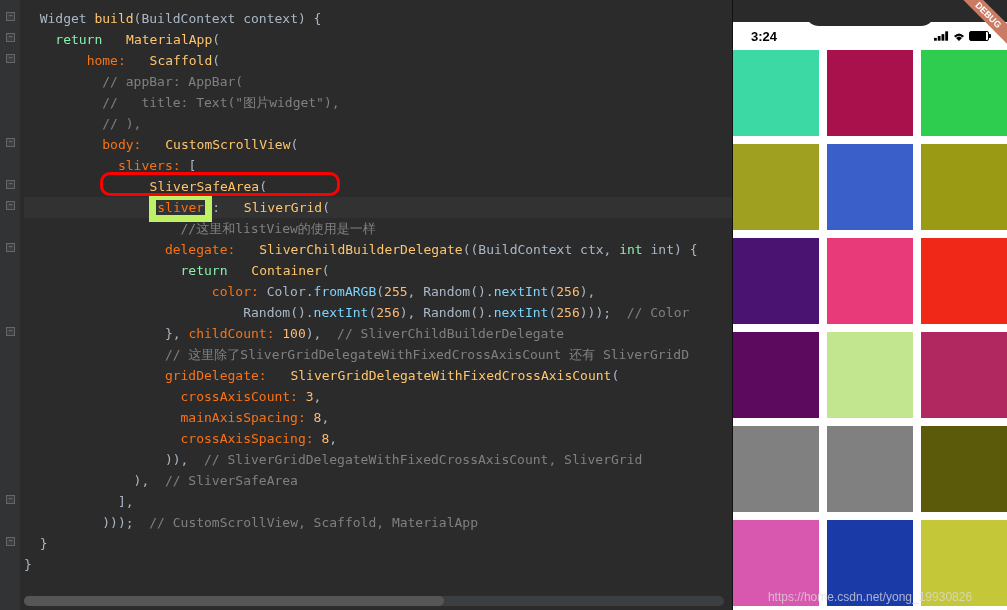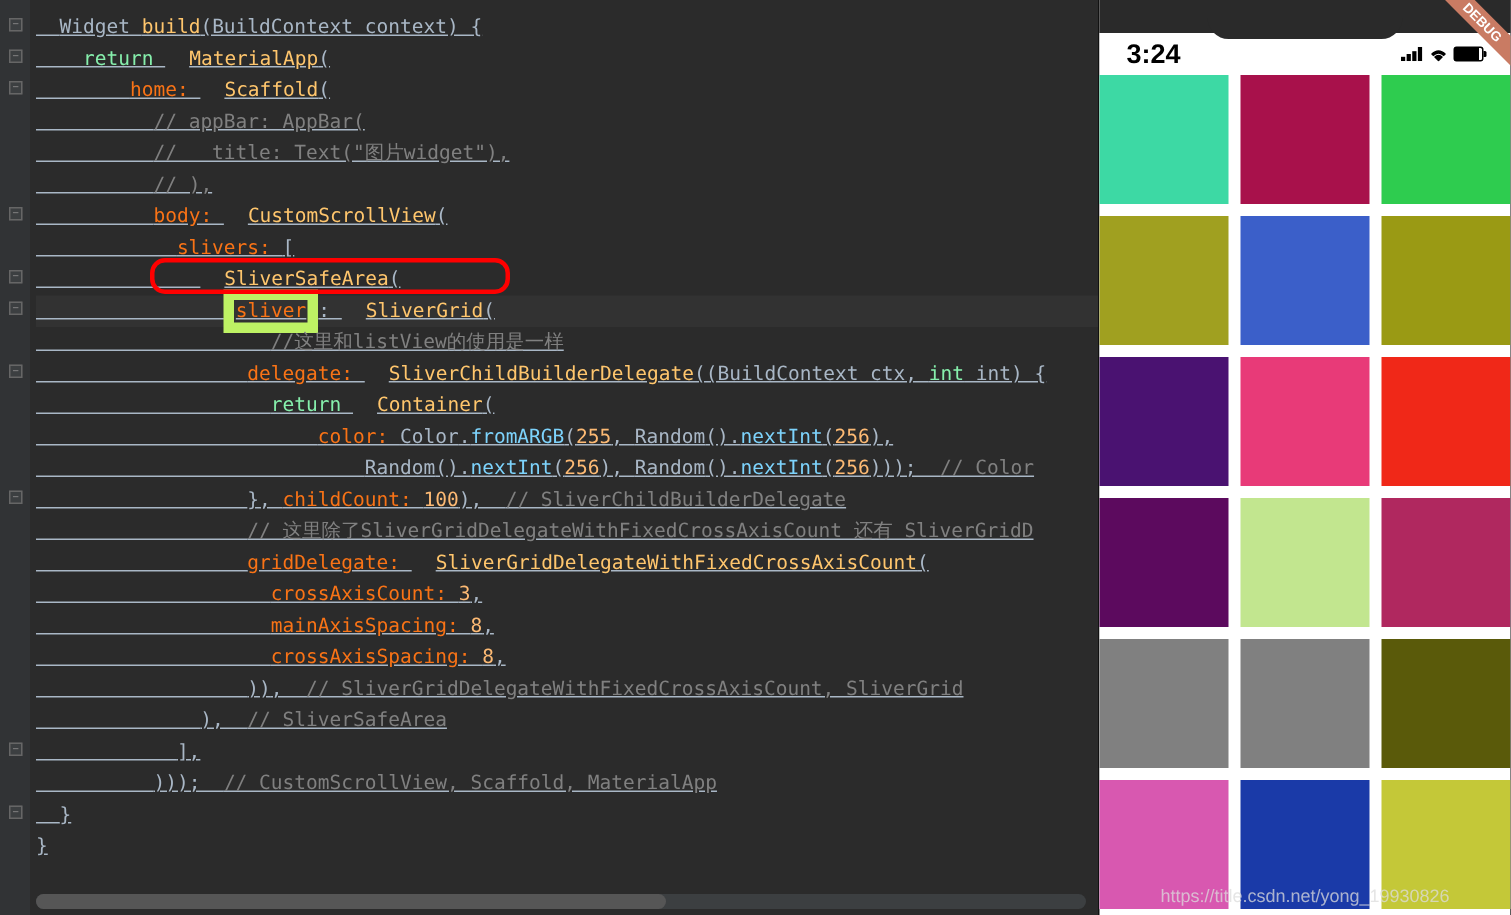--- a/index.html
+++ b/index.html
@@ -37,21 +37,20 @@
       font-size: 7px;
       line-height: 7px;
       text-align: center;
       color: #888;
     }
     .code {
       margin-left: 24px;
       line-height: 21px;
       white-space: pre;
       color: #a9b7c6;
-      text-decoration: underline;
     }
     .line { height: 21px; }
     .line.highlighted { background: #323232; }
     .kw-build { color: #ffc66d; }
     .kw-return { color: #86efac; }
     .kw-widget { color: #ffc66d; margin-left: 16px; }
     .kw-prop { color: #f97316; }
     .kw-punc { color: #a9b7c6; }
     .kw-comment { color: #808080; }
     .kw-num { color: #fdba74; }
@@ -105,21 +104,21 @@
       position: relative;
     }
     .status-bar {
       height: 28px;
       background: #fff;
       display: flex;
       justify-content: space-between;
       align-items: center;
       padding: 0 18px;
       font-family: -apple-system, sans-serif;
-      font-size: 18px;
+      font-size: 13px;
       font-weight: 600;
       color: #000;
       position: relative;
     }
     .notch {
       position: absolute;
       top: -22px;
       left: 50%;
       transform: translateX(-50%);
       width: 130px;
@@ -227,15 +226,15 @@
         <div class="grid-item" style="background: rgb(92, 10, 94);"></div>
         <div class="grid-item" style="background: rgb(194, 230, 143);"></div>
         <div class="grid-item" style="background: rgb(176, 40, 95);"></div>
         <div class="grid-item" style="background: rgb(128, 128, 128);"></div>
         <div class="grid-item" style="background: rgb(128, 128, 128);"></div>
         <div class="grid-item" style="background: rgb(90, 90, 10);"></div>
         <div class="grid-item" style="background: rgb(216, 88, 176);"></div>
         <div class="grid-item" style="background: rgb(26, 58, 168);"></div>
         <div class="grid-item" style="background: rgb(196, 200, 56);"></div>
       </div>
-    <div class="watermark">https://title.csdn.net/yong_19930826</div>
+    <div class="watermark">https://home.csdn.net/yong_19930826</div>
   </div>
 </div>
 
 </body></html>

